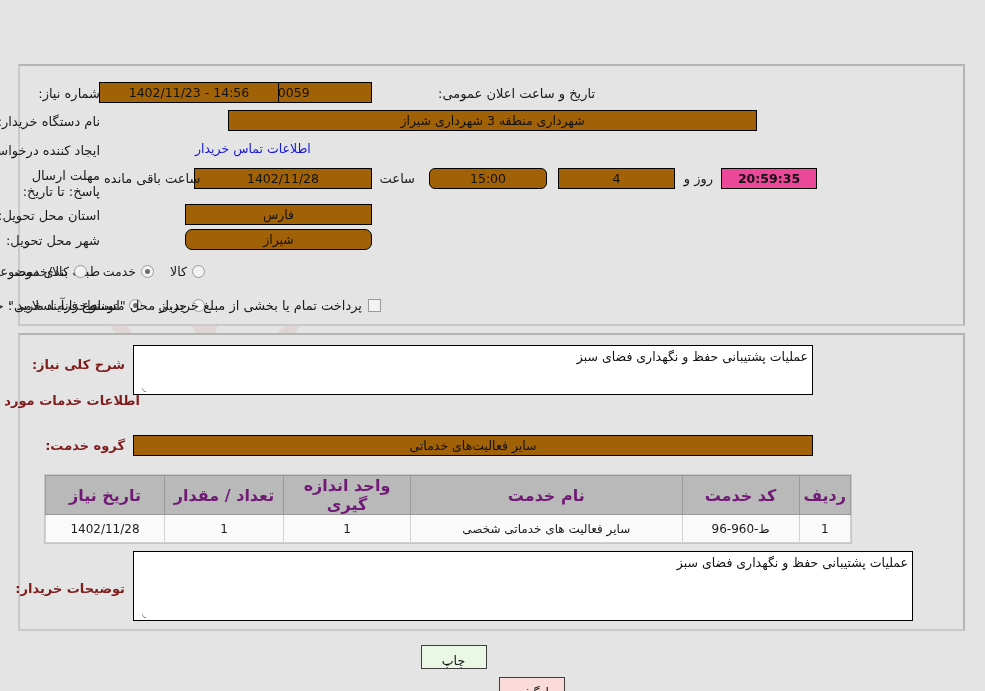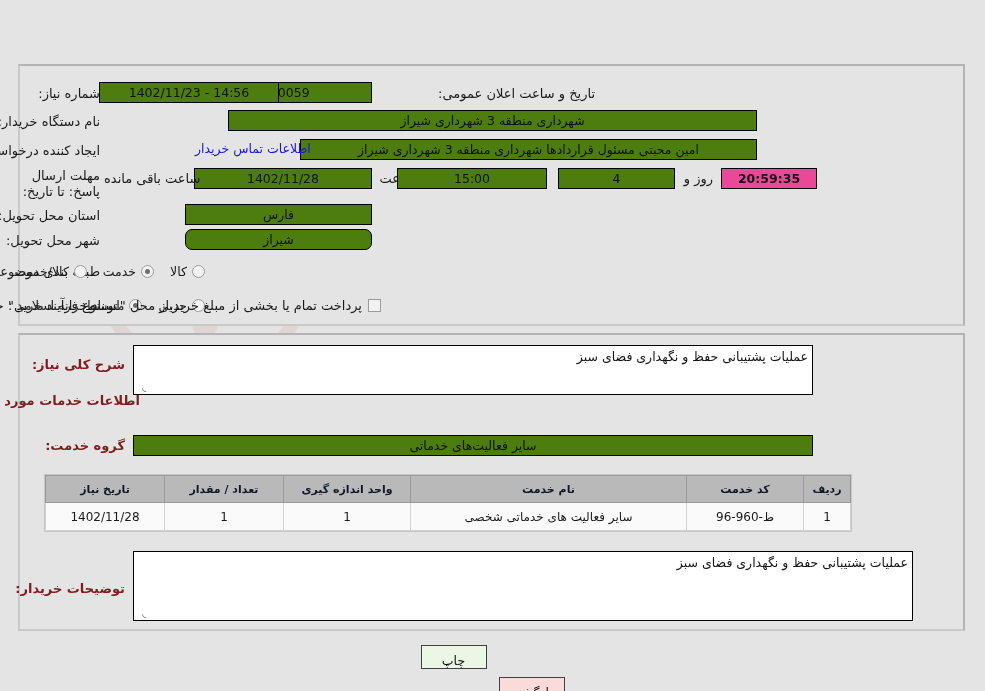--- a/index.html
+++ b/index.html
@@ -71,21 +71,21 @@
     z-index: 3;
   }
   .lbl {
     font-size: 13px;
     color: #1a1a1a;
     text-align: left;
   }
   .fld {
     box-sizing: border-box;
     border: 1px solid #000;
-    background: #4d7c0f;
+    background: #a16207;
     height: 21px;
     line-height: 19px;
     font-size: 12.5px;
     color: #111;
     padding: 0 3px;
     overflow: hidden;
     text-overflow: clip;
   }
   .fld.center { text-align: center; }
   .fld.right  { text-align: center; }
@@ -173,23 +173,23 @@
     background: #fafafa;
   }
   table.grid {
     border-collapse: collapse;
     width: 100%;
     font-size: 12px;
     background: #fafafa;
   }
   table.grid th {
     background: #b9b9b9;
-    color: #0f172a;
+    color: #701a75;
     font-weight: bold;
-    font-size: 11px;
+    font-size: 16px;
     height: 26px;
     border: 1px solid #9a9a9a;
     text-align: center;
     padding: 0 4px;
   }
   table.grid td {
     background: #fafafa;
     color: #1a1a1a;
     height: 27px;
     border: 1px solid #d2d2d2;
@@ -252,29 +252,28 @@
   <div class="fld center" style="position:absolute; left:99px; top:82px; width:180px; z-index:3;">14:56 - 1402/11/23</div>
 
   <div class="row" style="right:885px; top:110px;">
     <span class="lbl">نام دستگاه خریدار:</span>
   </div>
   <div class="fld right" style="position:absolute; left:228px; right:228px; top:110px; z-index:3;">شهرداری منطقه 3 شهرداری شیراز</div>
 
   <div class="row" style="right:885px; top:139px;">
     <span class="lbl">ایجاد کننده درخواست:</span>
   </div>
-  <div class="fld right" style="position:absolute; left:300px; right:228px; top:139px; z-index:3;">امین محبتی مسئول قراردادها شهرداری منطقه 3 شهرداری شیراز</div>
   <a class="linkish" style="position:absolute; left:195px; top:141px; z-index:3;">اطلاعات تماس خریدار</a>
 
   <div class="row" style="right:885px; top:168px; height:34px; align-items:flex-start;">
     <span class="lbl" style="line-height:16px; display:inline-block; max-width:92px; white-space:normal; text-align:right;">مهلت ارسال پاسخ: تا تاریخ:</span>
   </div>
   <div class="fld center" style="position:absolute; right:613px; top:168px; width:178px; z-index:3;">1402/11/28</div>
   <span class="lbl" style="position:absolute; right:570px; top:171px; z-index:3;">ساعت</span>
-  <div class="fld center" style="position:absolute; right:438px; top:168px; width:150px; z-index:3;">15:00</div>
+  <div class="fld center" style="position:absolute; right:438px; top:168px; width:118px; z-index:3;border-radius:6px;">15:00</div>
   <div class="fld center" style="position:absolute; right:310px; top:168px; width:117px; z-index:3;">4</div>
   <span class="lbl" style="position:absolute; right:272px; top:171px; z-index:3;">روز و</span>
   <div class="fld cream" style="position:absolute; right:168px; top:168px; width:96px; z-index:3;">20:59:35</div>
   <span class="lbl" style="position:absolute; left:104px; top:171px; z-index:3;">ساعت باقی مانده</span>
 
   <div class="row" style="right:885px; top:204px;">
     <span class="lbl">استان محل تحویل:</span>
   </div>
   <div class="fld right" style="position:absolute; right:613px; top:204px; width:187px; z-index:3;">فارس</div>
 

